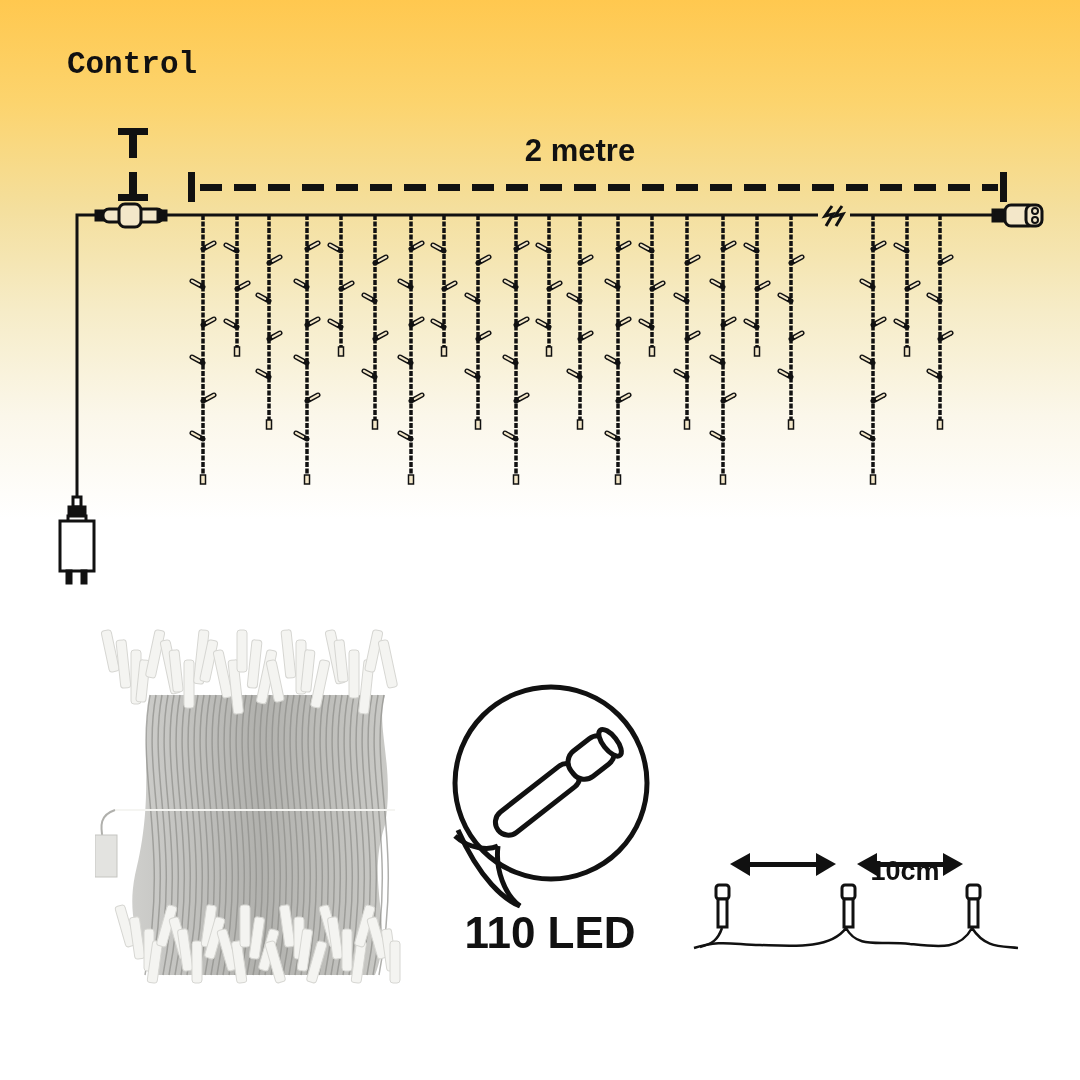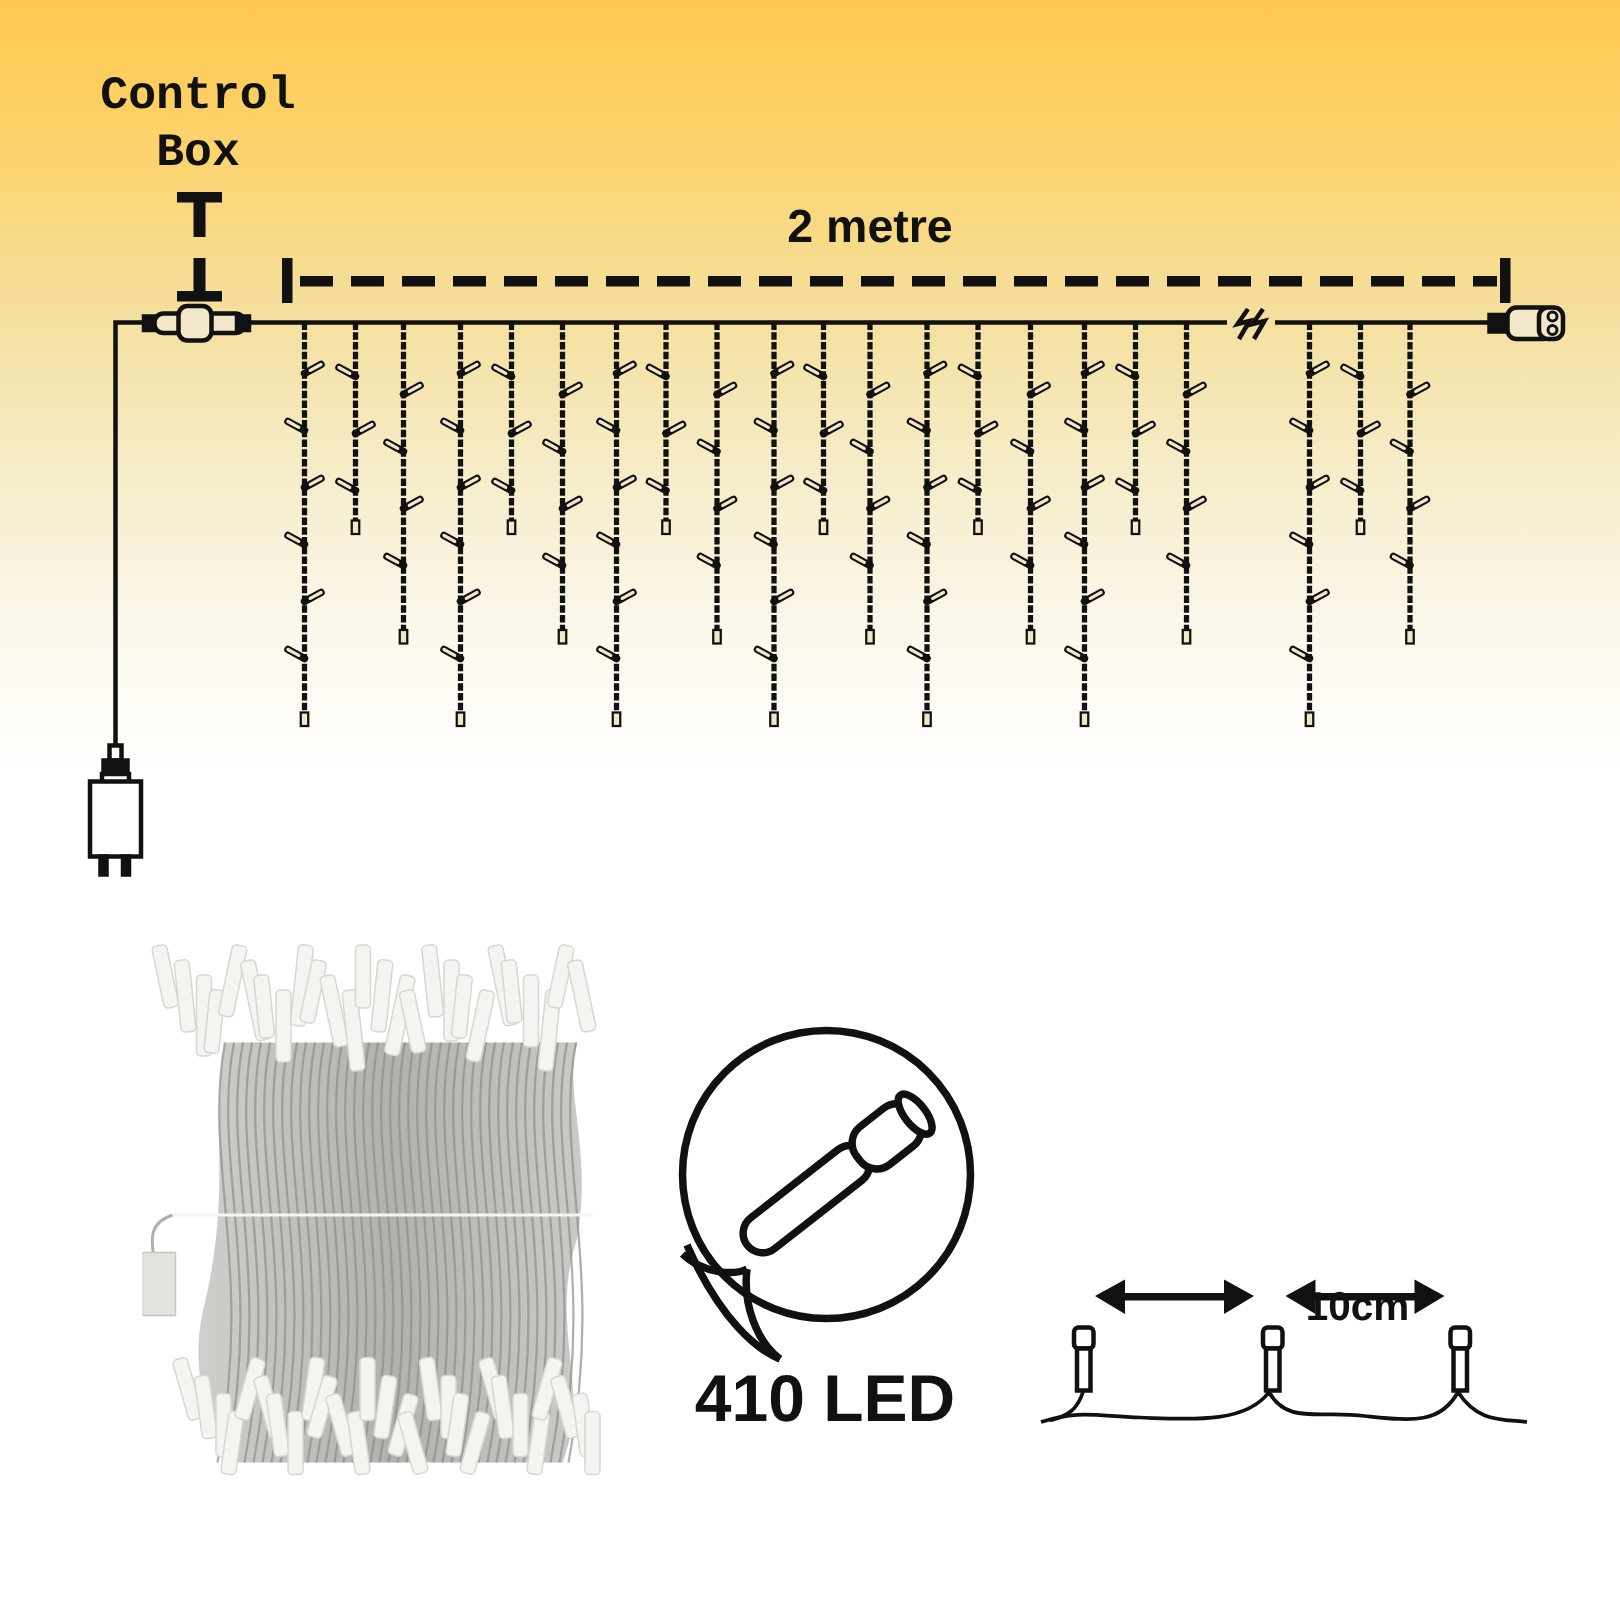--- a/index.html
+++ b/index.html
@@ -15,24 +15,23 @@
   svg { position:absolute; left:0; top:0; }
   .photo { position:absolute; left:95px; top:625px; width:330px; height:390px; }
 </style>
 </head>
 <body>
 
 <div class="bg-gradient"></div>
 
 <div id="control-box-label" class="label">
   <div>Control</div>
-  <div>Box</div>
 </div>
 <div id="length-label" class="label">2 metre</div>
-<div id="led-count-label" class="label">410 LED</div>
+<div id="led-count-label" class="label">110 LED</div>
 <div id="spacing-label" class="label">10cm</div>
 
 <svg width="1080" height="1080" viewBox="0 0 1080 1080">
 
   <g fill="#111">
     <rect x="118" y="128" width="30" height="7"></rect>
     <rect x="129" y="128" width="8" height="30"></rect>
     <rect x="129" y="172" width="8" height="28"></rect>
     <rect x="118" y="194" width="30" height="7"></rect>
   </g>

